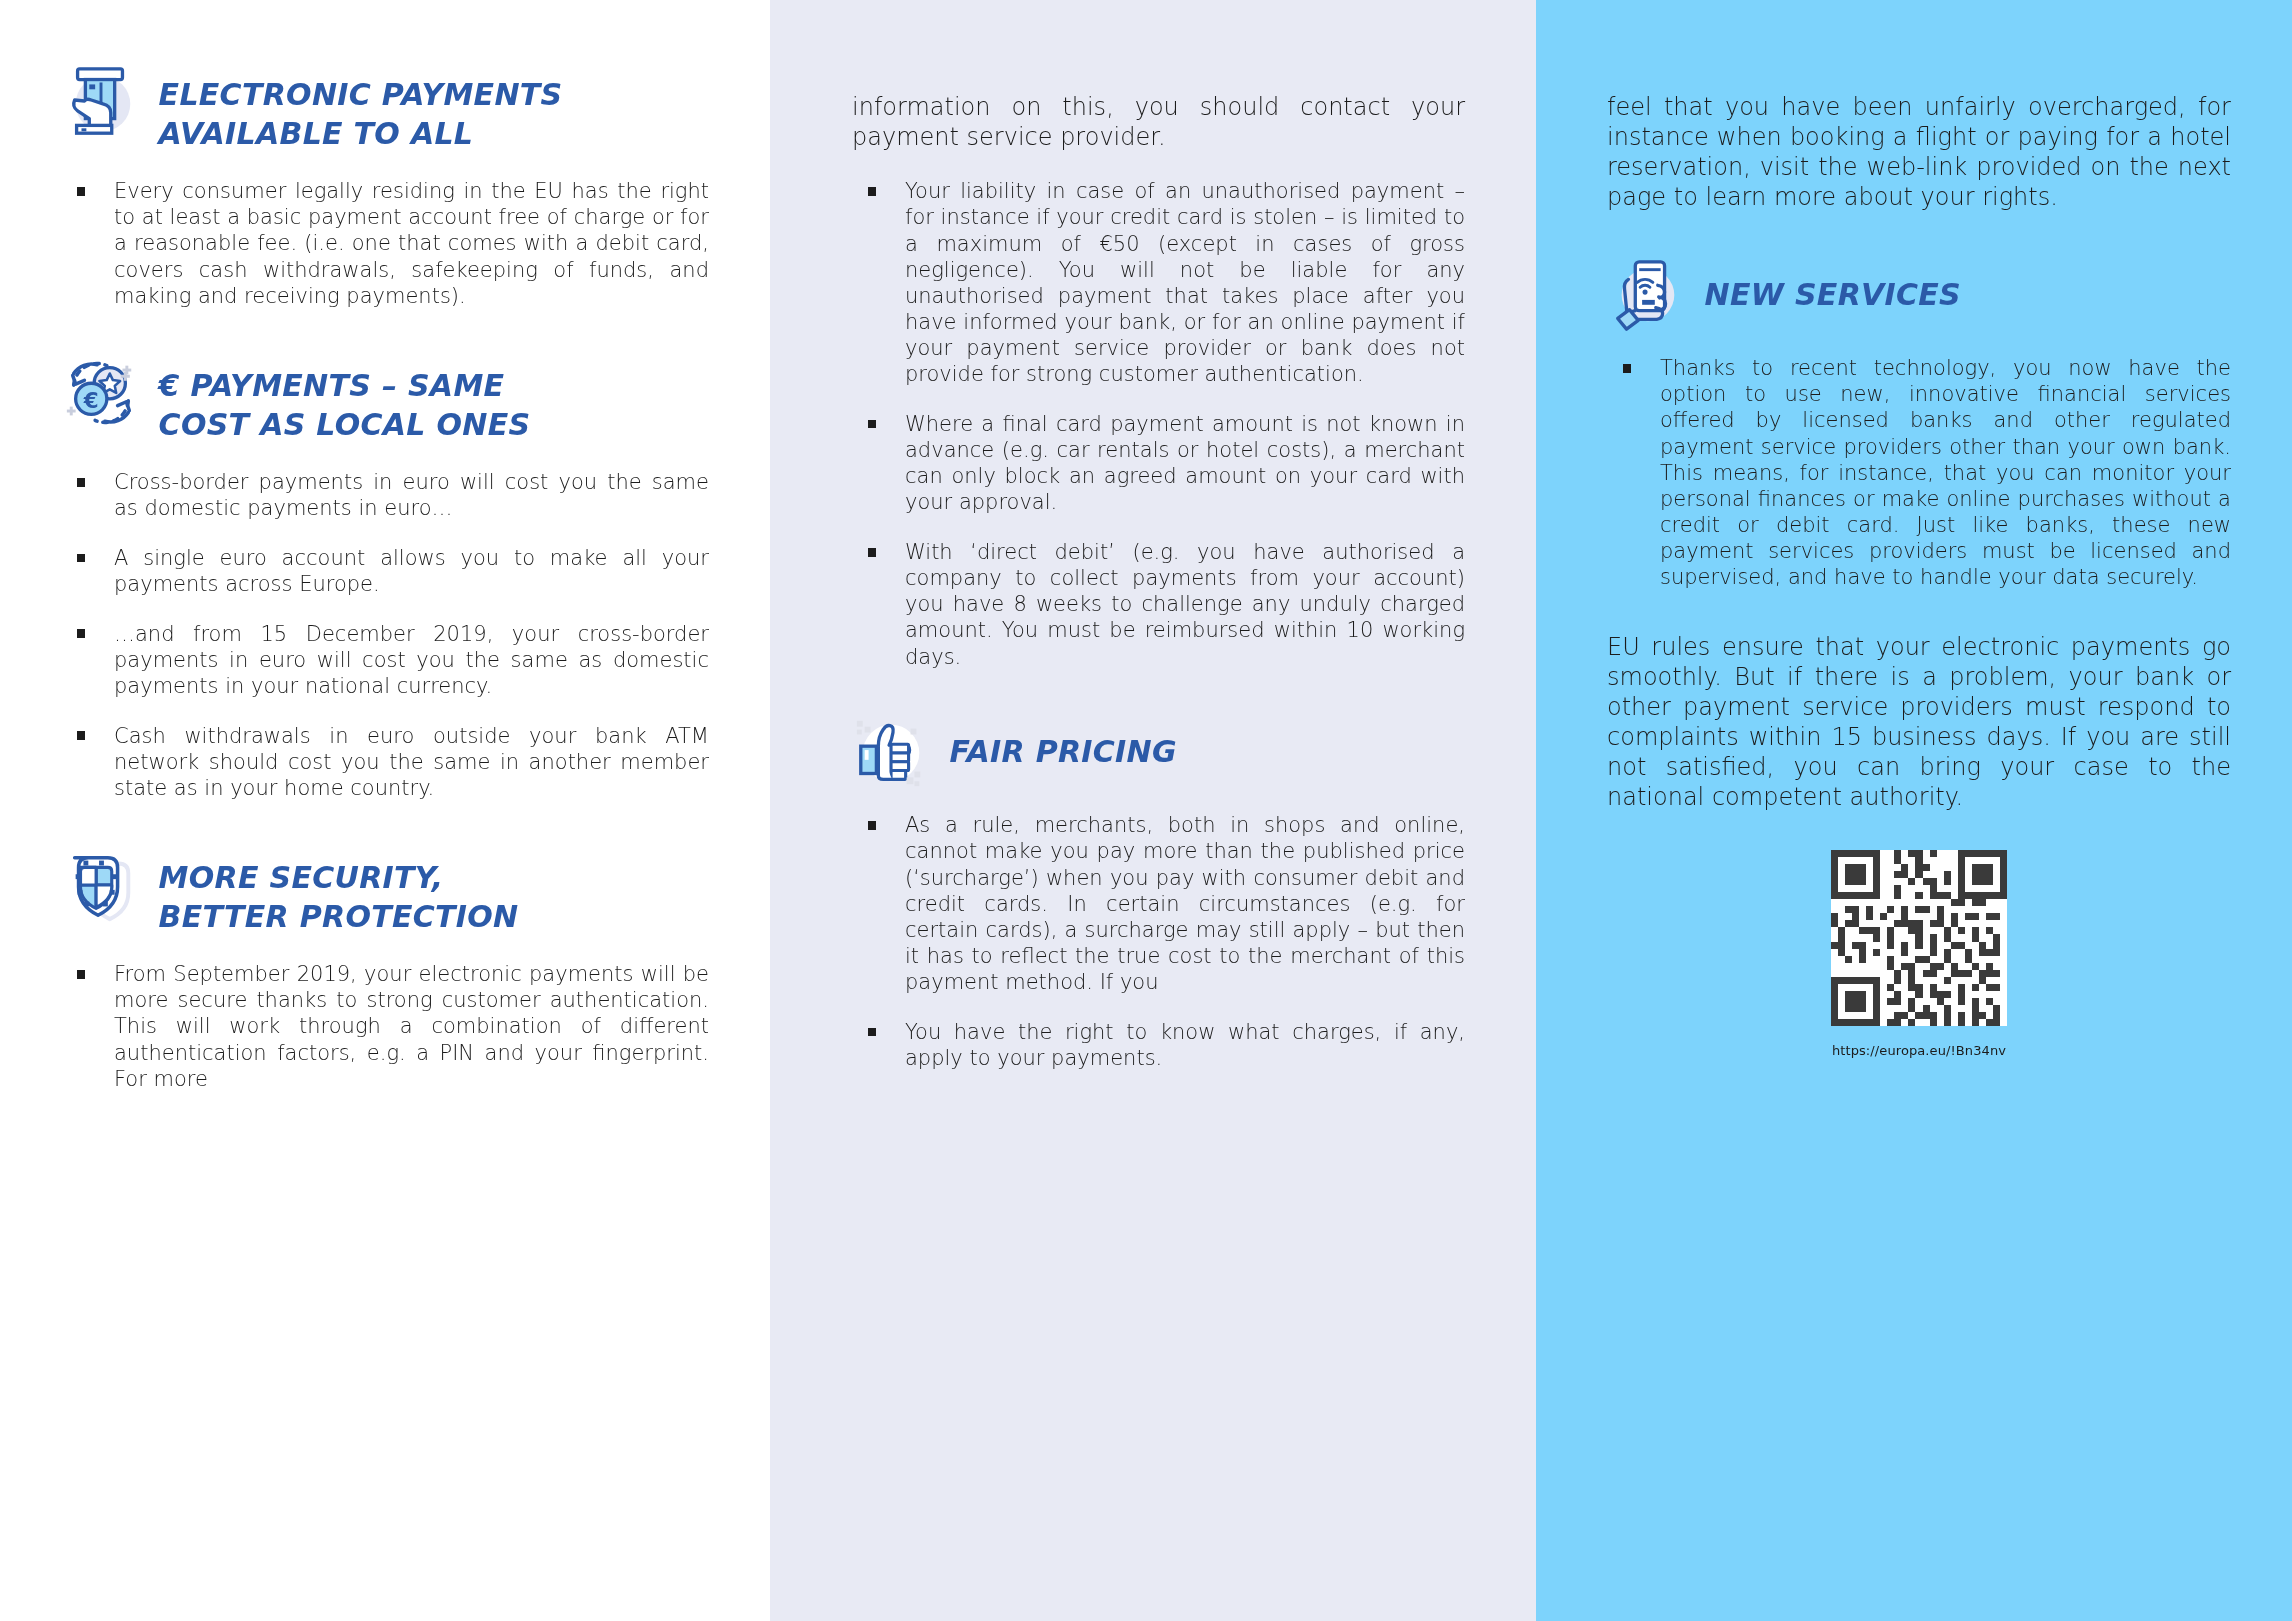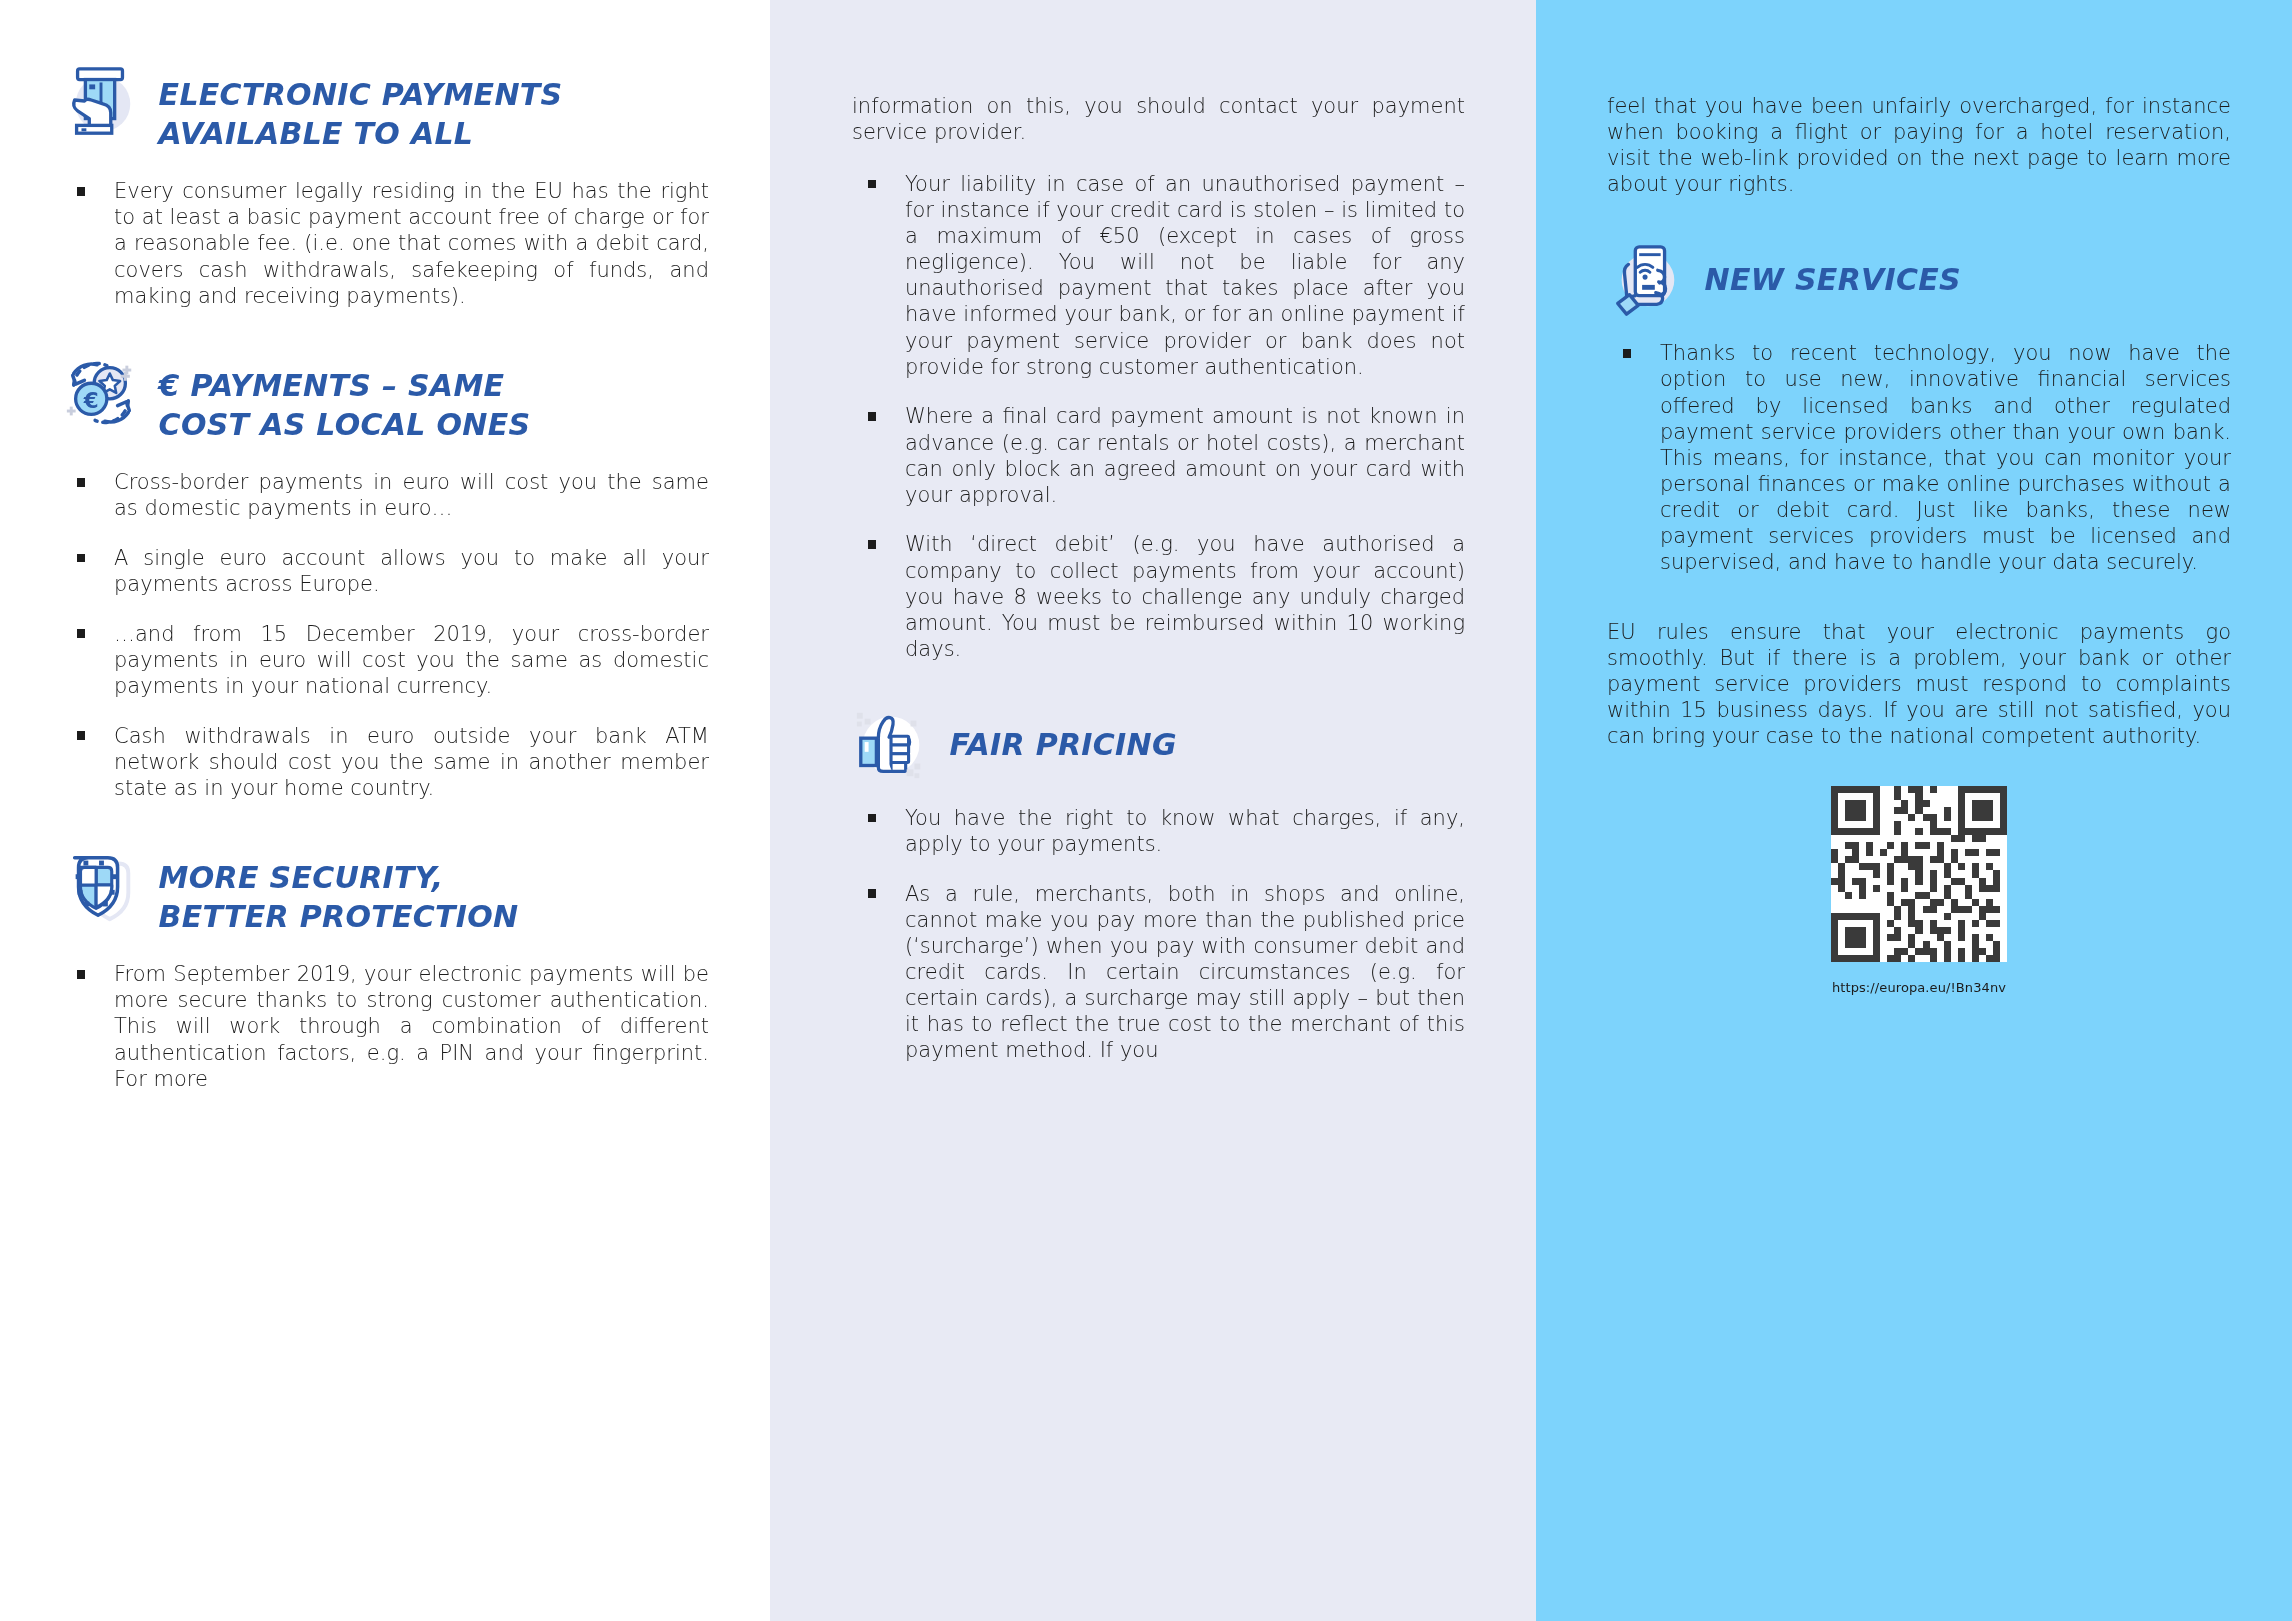--- a/index.html
+++ b/index.html
@@ -82,21 +82,21 @@
     content: "";
     position: absolute;
     left: 15.7px;
     top: 8.8px;
     width: 8.8px;
     height: 8.8px;
     background: #1c1c1c;
   }
 
   .para {
-    font-size: 21px;
+    font-size: 24px;
     line-height: 1.245;
     color: #1c1c1c;
     text-align: justify;
     text-justify: inter-word;
     font-weight: 300;
     margin-bottom: 25.5px;
   }
   .para:last-of-type { margin-bottom: 0; }
 
   .gap-lg { height: 43px; }
@@ -244,22 +244,22 @@
           <rect x="60" y="16" width="6" height="6" fill="#dfe1ea"></rect>
           <rect x="56" y="66" width="7" height="7" fill="#dfe1ea"></rect>
           <rect x="64" y="60" width="6" height="6" fill="#dfe1ea"></rect>
           <rect x="64" y="70" width="5" height="5" fill="#dfe1ea"></rect>
         </svg>
       </div>
       <div class="sect-title">FAIR PRICING</div>
     </div>
 
     <ul class="bullets">
+      <li class="bullet">As a rule, merchants, both in shops and online, cannot make you pay more than the published price (‘surcharge’) when you pay with consumer debit and credit cards. In certain circumstances (e.g. for certain cards), a surcharge may still apply – but then it has to reflect the true cost to the merchant of this payment method. If you</li>
       <li class="bullet">You have the right to know what charges, if any, apply to your payments.</li>
-      <li class="bullet">As a rule, merchants, both in shops and online, cannot make you pay more than the published price (‘surcharge’) when you pay with consumer debit and credit cards. In certain circumstances (e.g. for certain cards), a surcharge may still apply – but then it has to reflect the true cost to the merchant of this payment method. If you</li>
     </ul>
   </div>
 
   <div class="panel panel-right">
 
     <div class="para">feel that you have been unfairly overcharged, for instance when booking a flight or paying for a hotel reservation, visit the web-link provided on the next page to learn more about your rights.</div>
 
     <div class="gap-sm"></div>
 
     <div class="section tight">

